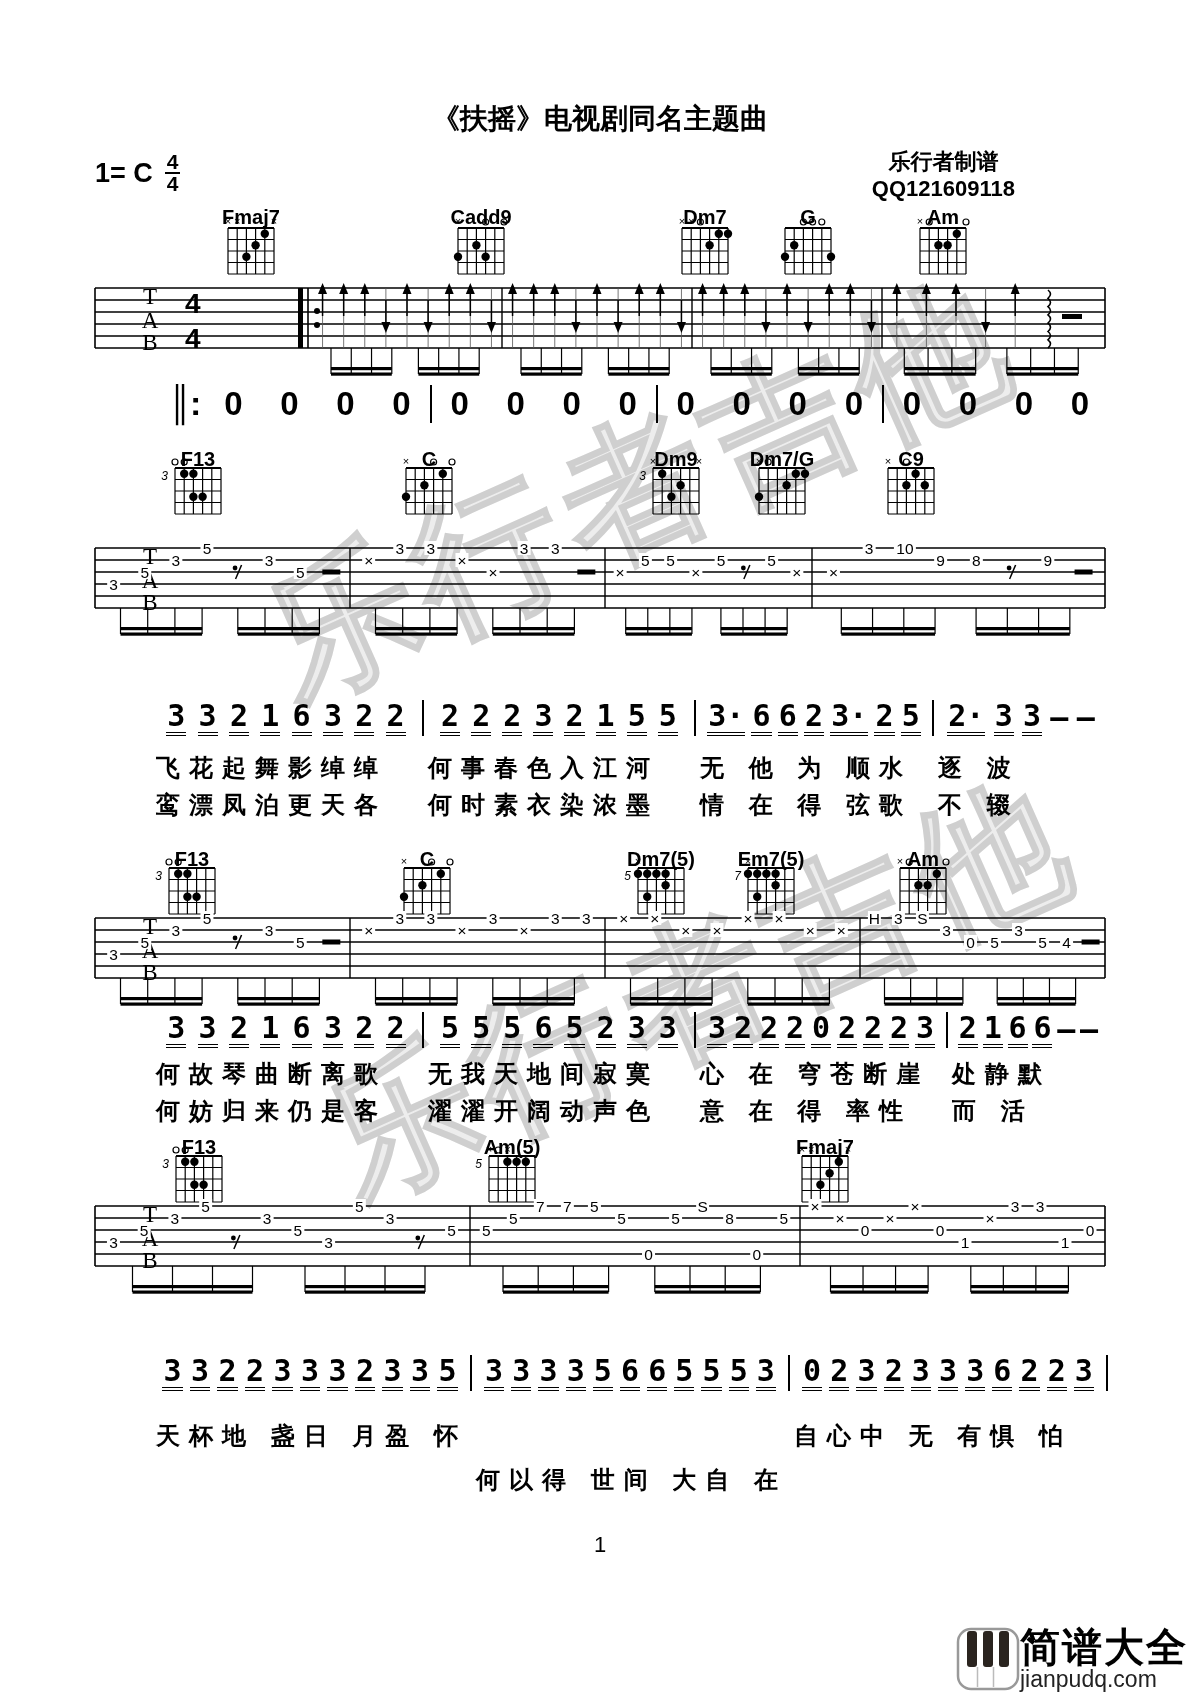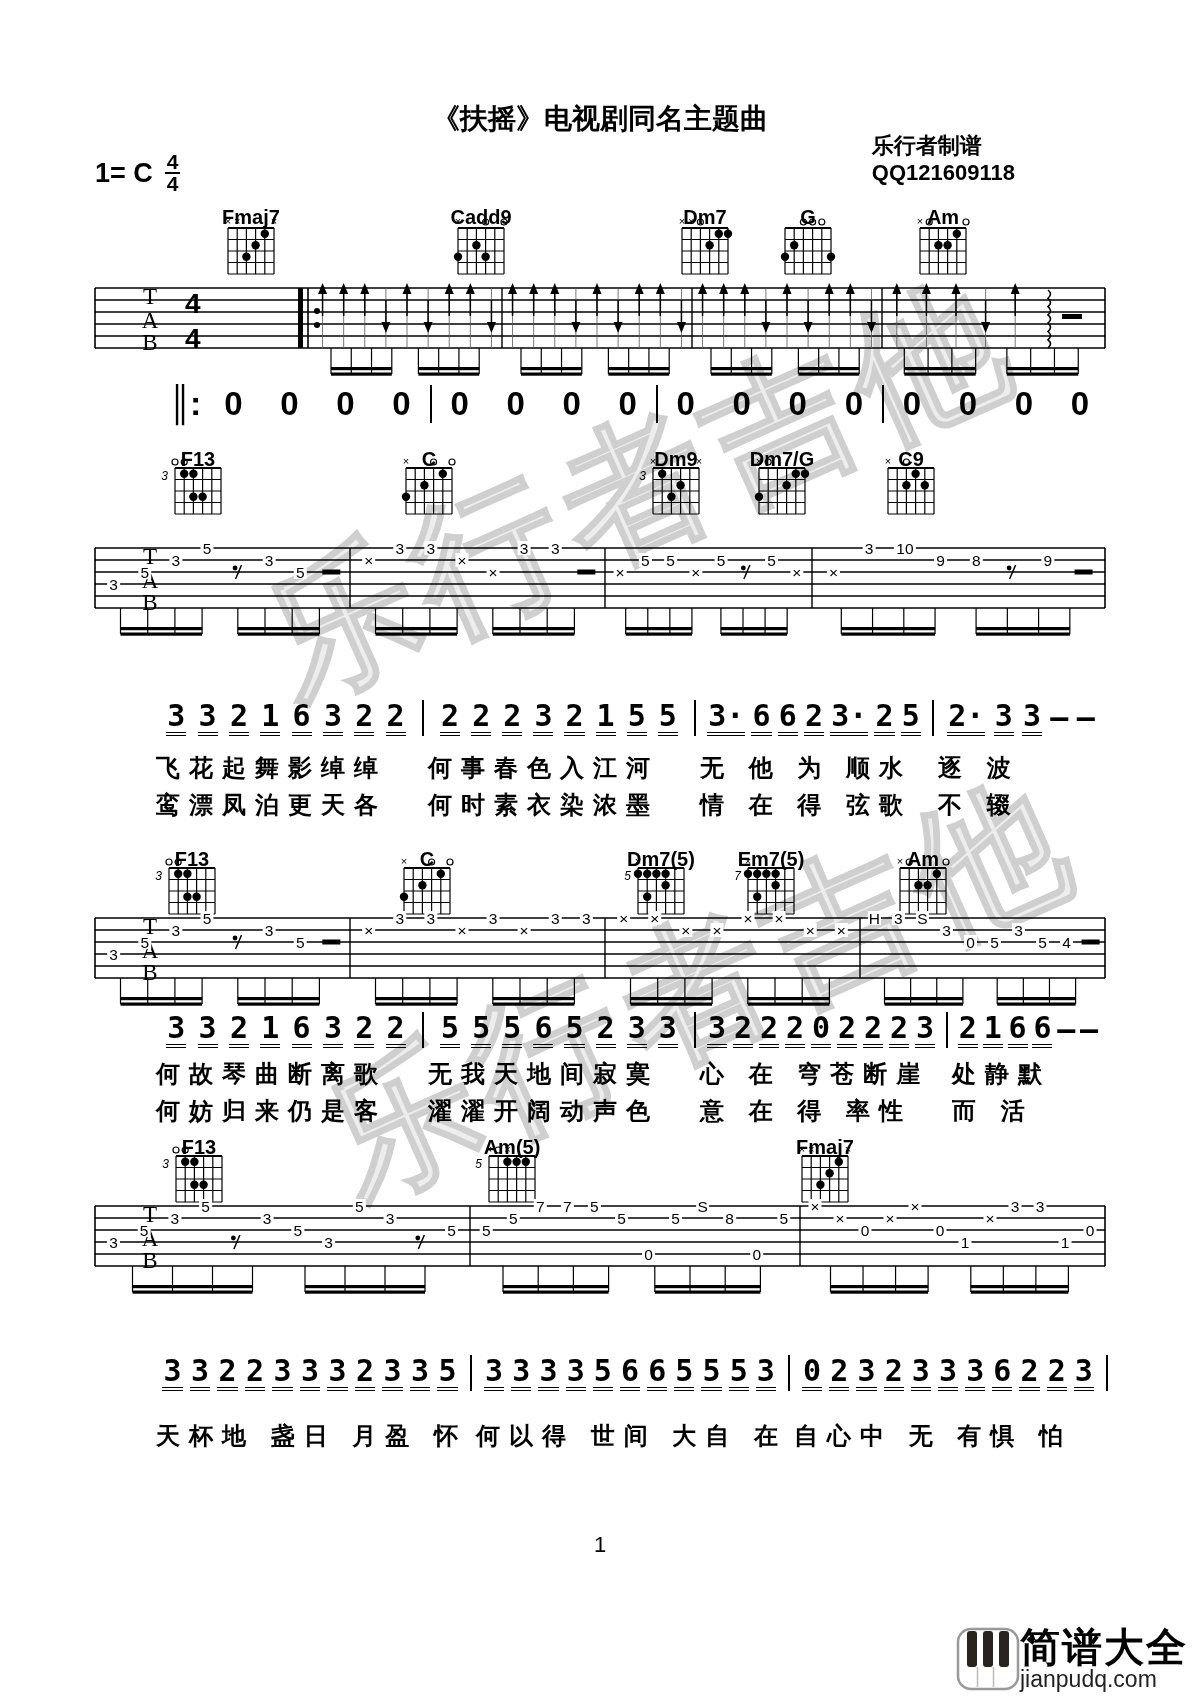--- a/index.html
+++ b/index.html
@@ -7,21 +7,21 @@
         margin:0 auto;font-family:"Liberation Sans",sans-serif;overflow:hidden;color:#000;}
   
   .wm{position:absolute;z-index:0;font-size:150px;font-weight:bold;white-space:nowrap;
       color:#ededed;-webkit-text-stroke:2px #cfcfcf;transform:rotate(-24deg);letter-spacing:10px;}
   .wm1{left:240px;top:390px;} .wm2{left:300px;top:890px;}
   
   .title{position:absolute;z-index:2;top:42px;left:0;width:100%;text-align:center;
          font-size:46px;font-weight:bold;letter-spacing:4px;}
   .subtitle{position:absolute;z-index:2;top:100px;left:0;width:100%;text-align:center;
             font-size:28px;font-weight:bold;}
-  .credits{position:absolute;z-index:2;top:132px;right:185px;text-align:left;
+  .credits{position:absolute;z-index:2;top:148px;right:185px;text-align:center;
            font-size:22px;line-height:27px;font-weight:bold;}
   .keysig{position:absolute;z-index:2;top:152px;left:95px;display:flex;align-items:center;
           font-size:27px;font-weight:bold;}
   .frac{display:inline-flex;flex-direction:column;margin-left:12px;font-size:21px;
         line-height:20px;text-align:center;font-weight:bold;}
   .frac .ft{border-bottom:2px solid #000;padding:0 2px;}
   
   #score{position:absolute;z-index:1;left:0;top:0;}
   
   .restline{position:absolute;z-index:2;top:384px;left:168px;width:940px;display:flex;
@@ -1168,16 +1168,16 @@
         <span class="note">3</span>
         <span class="note">3</span>
         <span class="note">6</span>
         <span class="note">2</span>
         <span class="note">2</span>
         <span class="note">3</span>
       </span>
     </div>
     <div class="lyr" style="top: 1420px;">
       <span class="m" style="width: 320px;">天杯地 盏日 月盈 怀</span>
-      <span class="m" style="width: 318px;">何以得 世间 大自 在</span>
+      <span class="m" style="width: 318px; margin-top: 44px;">何以得 世间 大自 在</span>
       <span class="m" style="width: 320px;">自心中 无 有惧 怕</span>
     </div>
   </div>
 
 </body></html>

